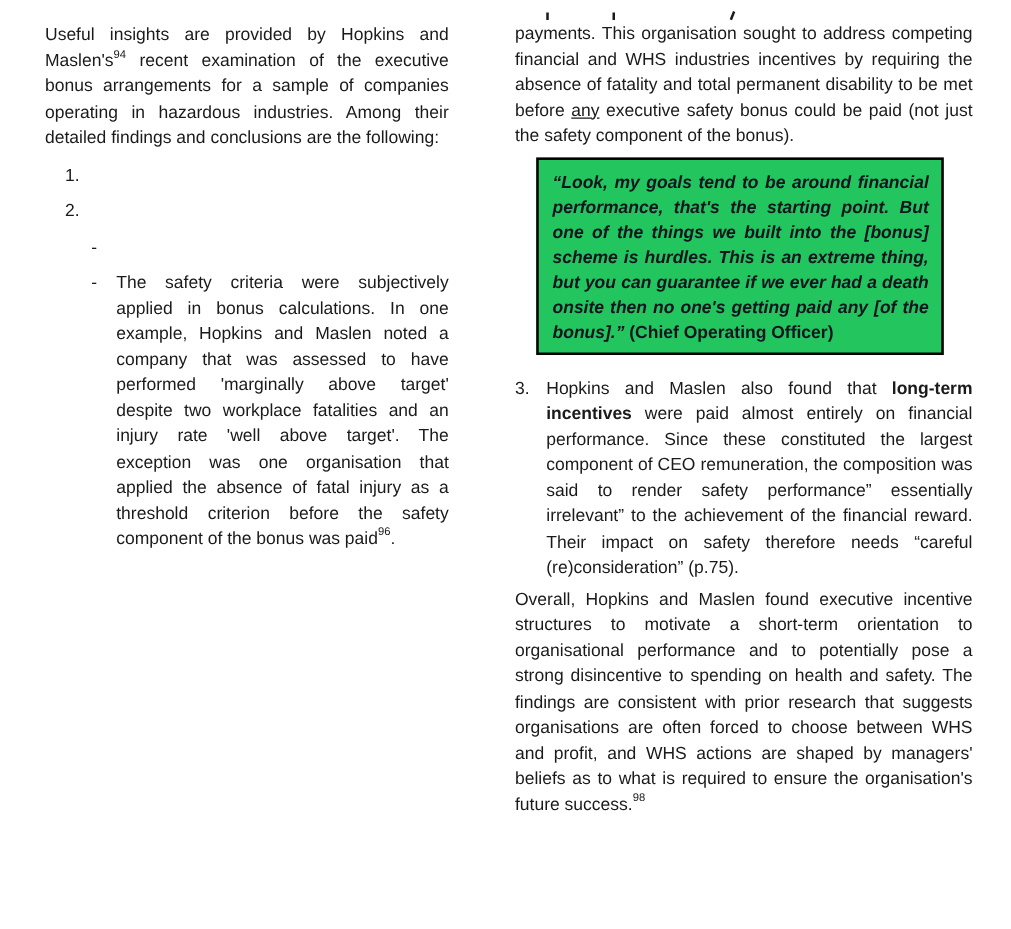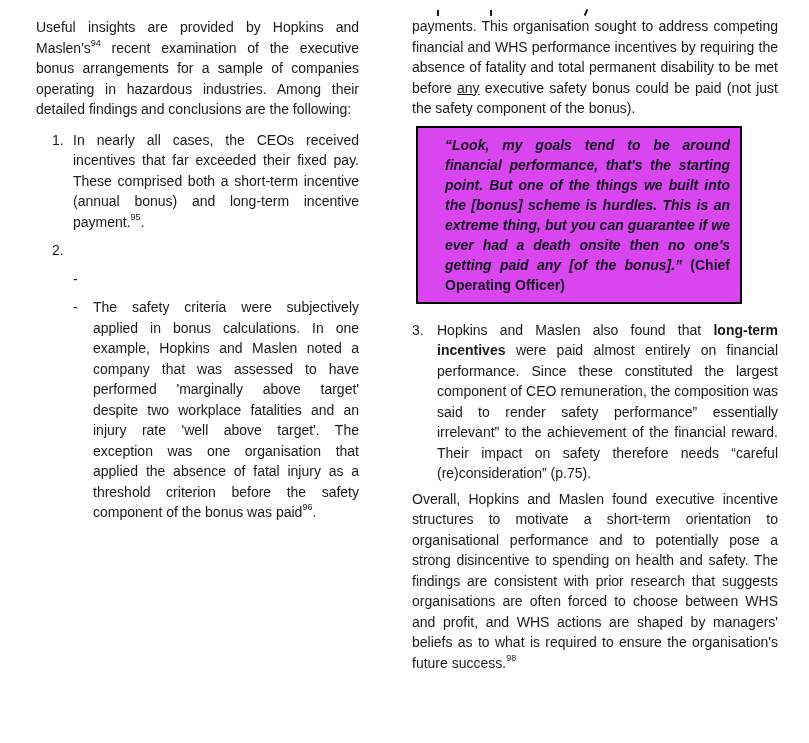--- a/index.html
+++ b/index.html
@@ -38,23 +38,23 @@
   .col-left .num { flex: none; width: 21px; }
   .item-body { flex: 1 1 auto; text-align: justify; }
 
   .sub-item { display: flex; margin-bottom: 8px; padding-left: 37px; }
   .dash { flex: none; width: 20px; }
 
   .quote-box {
     box-sizing: border-box;
     width: 326px;
     border: 2px solid #000000;
-    background: #d946ef;
-    padding: 7px 10px 7px 27px;
-    margin: 0 0 16px 4px;
+    background: #22c55e;
+    padding: 7px 10px 7px 11px;
+    margin: 0 0 16px 17px;
     line-height: 20px;
     text-align: justify;
     color: #141420;
   }
 
   .list-item-right { margin-bottom: 5px; }
   .list-item-right .num { flex: none; width: 25px; }
 
   sup {
     font-size: 9px;
@@ -77,21 +77,20 @@
 </head>
 <body>
 
 <div class="page">
 
   <div class="col col-left">
     <p class="para intro"><span>Useful insights are provided by Hopkins and Maslen's</span><sup>94</sup><span> recent examination of the executive bonus arrangements for a sample of companies operating in hazardous industries. Among their detailed findings and conclusions are the following:</span></p>
 
     <div class="list-item">
       <span class="num">1.</span>
-      <span class="item-body"><span>In nearly all cases, the CEOs received incentives that far exceeded their fixed pay. These comprised both a short-term incentive (annual bonus) and long-term incentive payment.</span><sup>95</sup><span>.</span></span>
     </div>
 
     <div class="list-item">
       <span class="num">2.</span>
     </div>
 
     <div class="sub-item">
       <span class="dash">-</span>
     </div>
 
@@ -99,21 +98,21 @@
       <span class="dash">-</span>
       <span class="item-body"><span>The safety criteria were subjectively applied in bonus calculations. In one example, Hopkins and Maslen noted a company that was assessed to have performed 'marginally above target' despite two workplace fatalities and an injury rate 'well above target'. The exception was one organisation that applied the absence of fatal injury as a threshold criterion before the safety component of the bonus was paid</span><sup>96</sup><span>.</span></span>
     </div>
   </div>
 
   <div class="col col-right">
     <div class="frag frag-1"></div>
     <div class="frag frag-2"></div>
     <div class="frag frag-3"></div>
 
-    <p class="para cont"><span>payments. This organisation sought to address competing financial and WHS performance incentives by requiring the absence of fatality and total permanent disability to be met before </span><span style="text-decoration: underline;">any</span><span> executive safety bonus could be paid (not just the safety component of the bonus).</span></p>
+    <p class="para cont"><span>payments. This organisation sought to address competing financial and WHS industries incentives by requiring the absence of fatality and total permanent disability to be met before </span><span style="text-decoration: underline;">any</span><span> executive safety bonus could be paid (not just the safety component of the bonus).</span></p>
 
     <div class="quote-box">
       <span class="quote-text"><span style="font-weight: 700; font-style: italic;">“Look, my goals tend to be around financial performance, that's the starting point. But one of the things we built into the [bonus] scheme is hurdles. This is an extreme thing, but you can guarantee if we ever had a death onsite then no one's getting paid any [of the bonus].”</span><span style="font-weight: 700;"> (Chief Operating Officer)</span></span>
     </div>
 
     <div class="list-item list-item-right">
       <span class="num">3.</span>
       <span class="item-body"><span>Hopkins and Maslen also found that </span><span style="font-weight: 700;">long-term incentives</span><span> were paid almost entirely on financial performance. Since these constituted the largest component of CEO remuneration, the composition was said to render safety performance” essentially irrelevant” to the achievement of the financial reward. Their impact on safety therefore needs “careful (re)consideration” (p.75).</span></span>
     </div>
 

